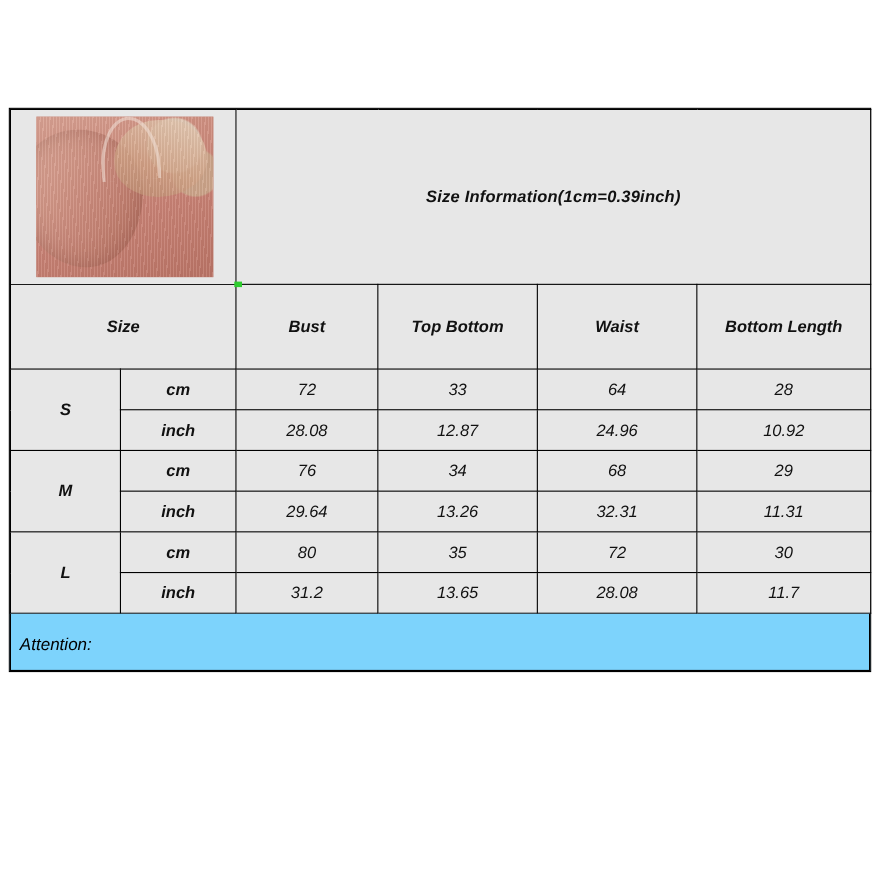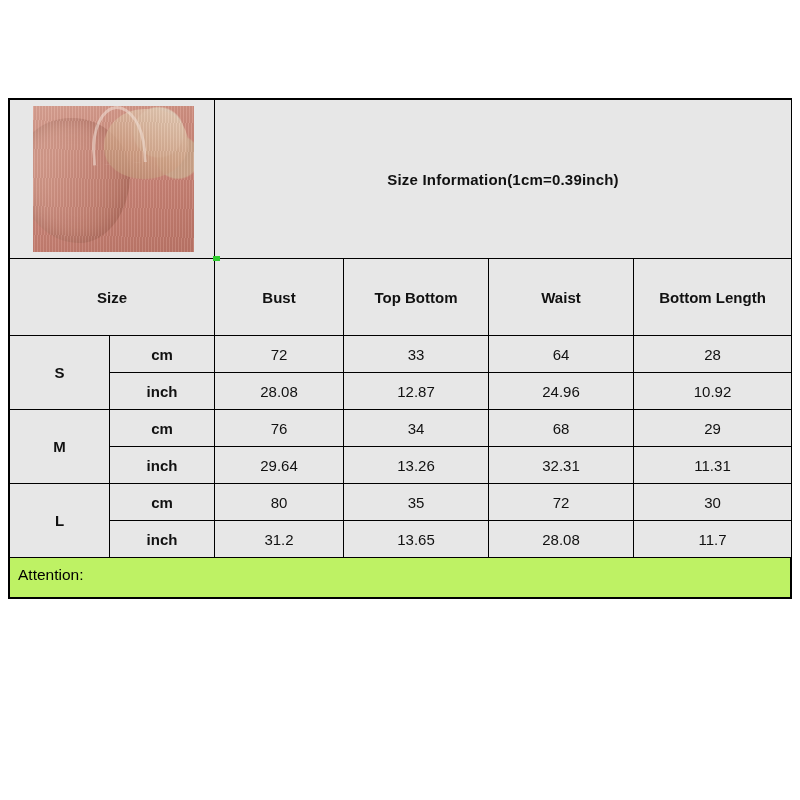--- a/index.html
+++ b/index.html
@@ -17,20 +17,21 @@
     background: #ffffff;
   }
   .chart-wrap {
     position: absolute;
     left: 8px;
     top: 98px;
     width: 784px;
     border: 1px solid #000000;
     box-sizing: border-box;
     background: #ffffff;
+    font-style: italic;
   }
   table.size-table {
     border-collapse: collapse;
     width: 100%;
     table-layout: fixed;
   }
   table.size-table td {
     border: 1px solid #000000;
     padding: 0;
     text-align: center;
@@ -139,22 +140,22 @@
     width: 105px;
   }
   .val-cell {
     background: #e7e7e7;
     font-size: 15px;
     height: 36px;
   }
   .attention-box {
     border: 1px solid #000000;
     border-top: none;
-    background: #bef264;
-    padding: 6px 8px 10px 8px;
+    background: #7dd3fc;
+    padding: 18px 8px 10px 8px;
     box-sizing: border-box;
   }
   .attention-box div {
     font-size: 15.5px;
     color: #000000;
     line-height: 1.42;
     white-space: pre-wrap;
   }
   .att-title { margin-bottom: 1px; }
   .green-dot {

